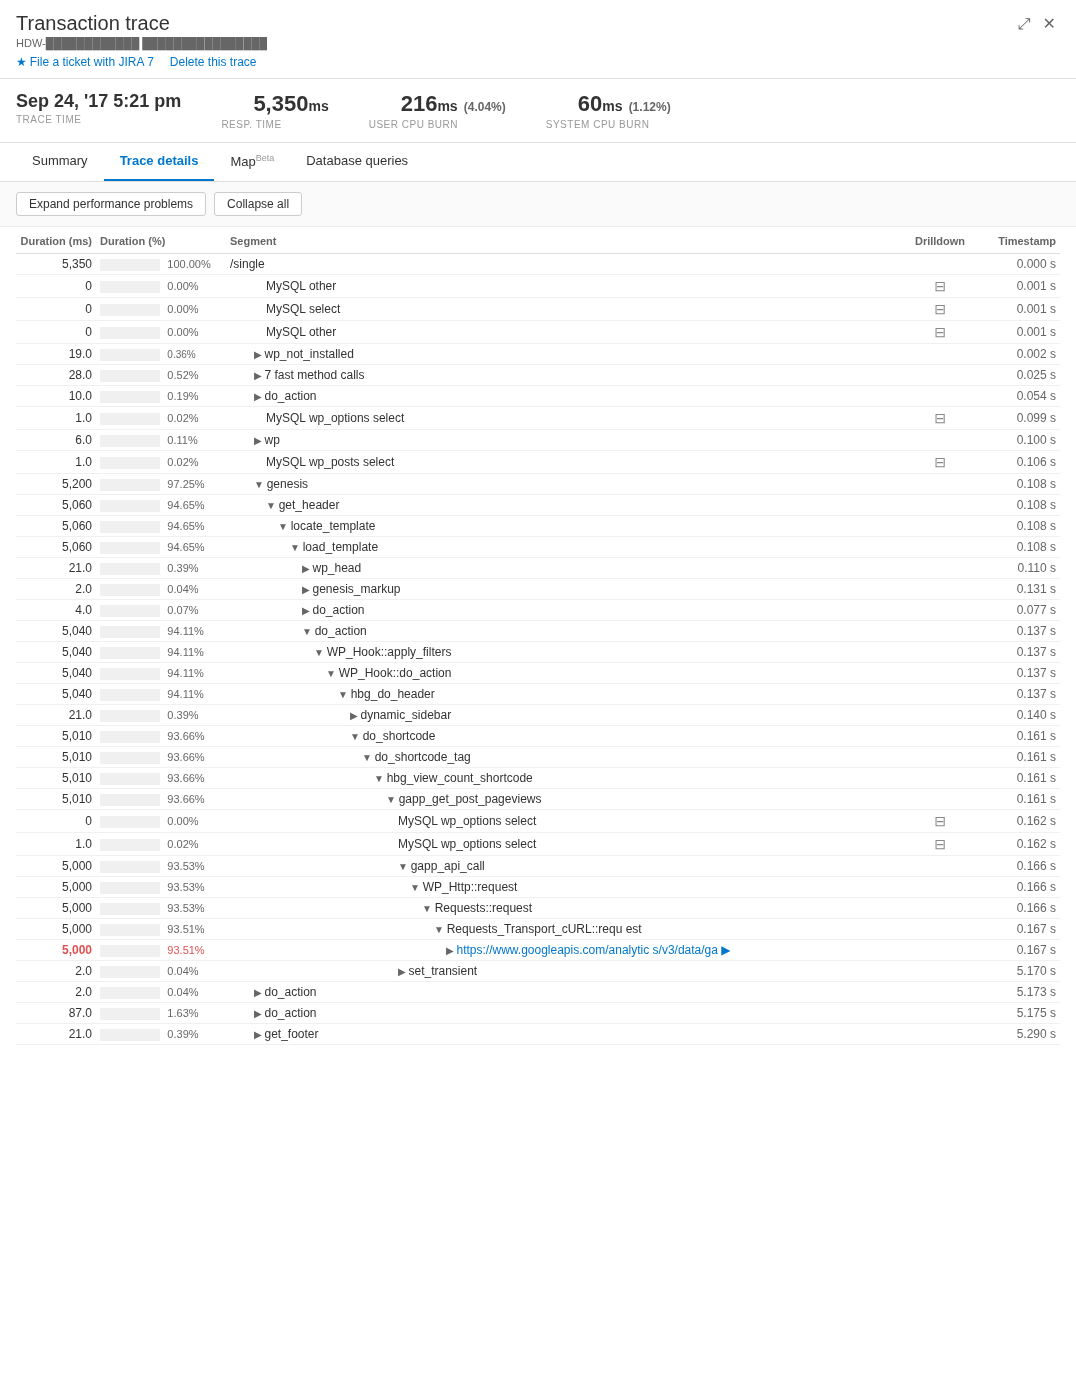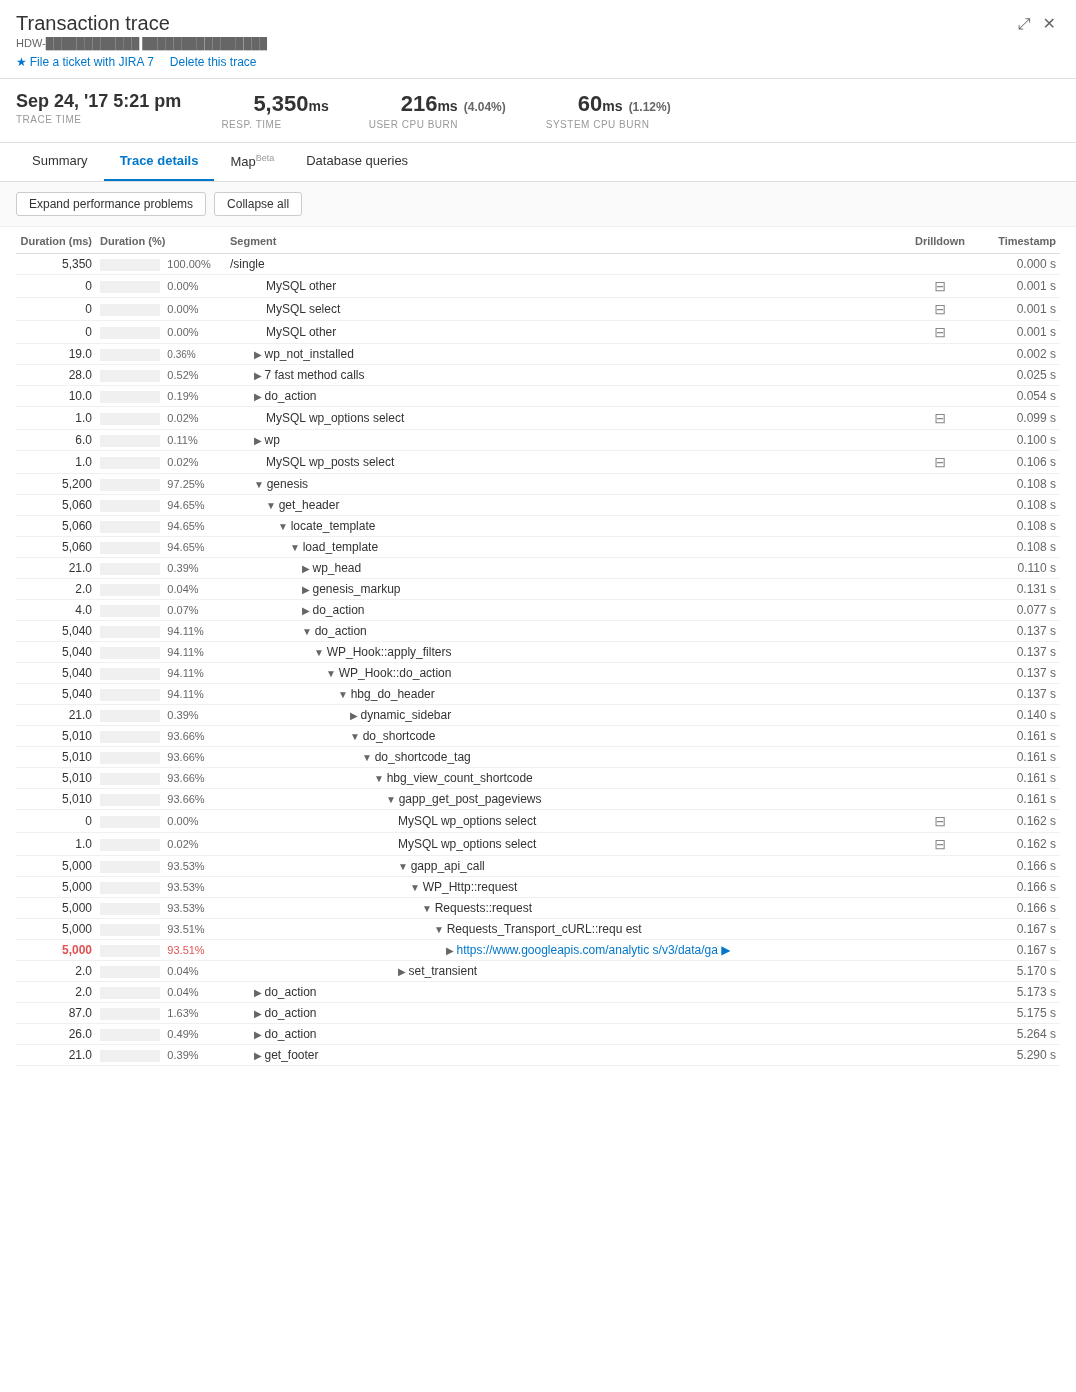--- a/index.html
+++ b/index.html
@@ -552,32 +552,20 @@
     <span class="bar-bg">
       <span class="bar-fill" style="width:1.63%"></span>
     </span>
     <span style="margin-left:4px;font-size:11px;color:#666">1.63%</span>
   </td>
           <td class="segment"><span style="display:inline-block;width:24px"></span><span class="chevron">▶ </span><span style="">do_action</span></td>
           <td class="drilldown"></td>
           <td class="timestamp">5.175 s</td>
         </tr>
         <tr>
-          <td class="num">26.0</td>
-          <td class="bar-cell">
-    <span class="bar-bg">
-      <span class="bar-fill" style="width:0.49%"></span>
-    </span>
-    <span style="margin-left:4px;font-size:11px;color:#666">0.49%</span>
-  </td>
-          <td class="segment"><span style="display:inline-block;width:24px"></span><span class="chevron">▶ </span><span style="">do_action</span></td>
-          <td class="drilldown"></td>
-          <td class="timestamp">5.264 s</td>
-        </tr>
-        <tr>
           <td class="num">21.0</td>
           <td class="bar-cell">
     <span class="bar-bg">
       <span class="bar-fill" style="width:0.39%"></span>
     </span>
     <span style="margin-left:4px;font-size:11px;color:#666">0.39%</span>
   </td>
           <td class="segment"><span style="display:inline-block;width:24px"></span><span class="chevron">▶ </span><span style="">get_footer</span></td>
           <td class="drilldown"></td>
           <td class="timestamp">5.290 s</td>

